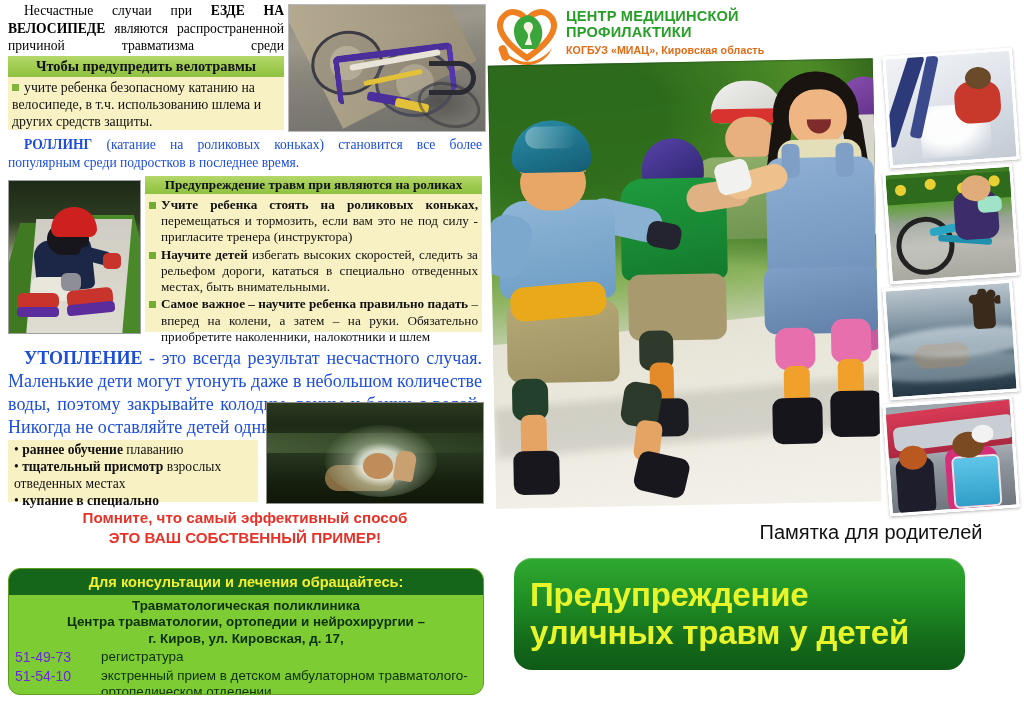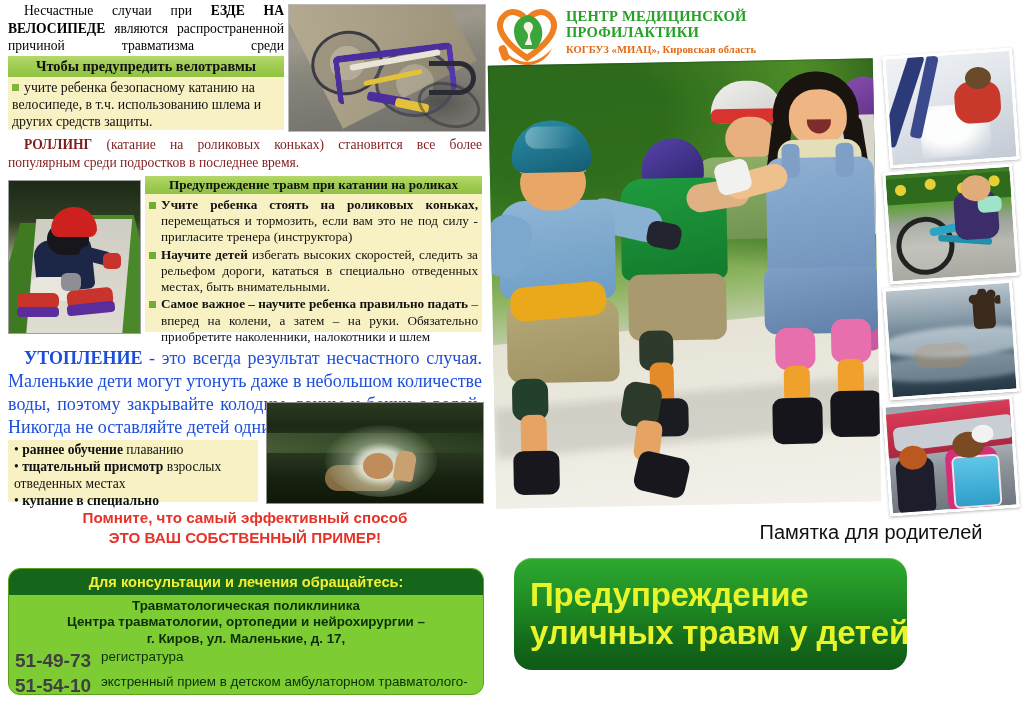--- a/index.html
+++ b/index.html
@@ -88,21 +88,21 @@
     line-height:21px;font-size:14.4px;
   }
   #bike-tip-body{
     position:absolute;left:8px;top:77px;width:276px;height:53px;
     font-size:13.8px;line-height:1.25;padding:2px 4px 0 4px;box-sizing:border-box;
   }
   .bullet-sq{display:inline-block;width:7px;height:7px;background:#7fb63b;margin-right:5px;vertical-align:1px;}
 
   .rolling-para{
     position:absolute;left:8px;top:136px;width:474px;
-    font-size:13.6px;line-height:1.30;text-align:justify;color:#7f1d1d;text-indent:16px;
+    font-size:13.6px;line-height:1.30;text-align:justify;color:#1d4ed8;text-indent:16px;
   }
   .rolling-para b{font-weight:bold;}
 
   .roller-photo{
     position:absolute;left:8px;top:180px;width:131px;height:152px;
     background:linear-gradient(180deg,#1d2a17 0%,#2d3d22 26%,#6d7c55 42%,#c9c6bb 58%,#d6d3c8 100%);
     overflow:hidden;border:1px solid #9f9f9f;
   }
   .roller-photo .grass-l{position:absolute;left:-6px;top:42px;width:46px;height:120px;background:#3f7a22;transform:skewX(-16deg);}
   .roller-photo .grass-r{position:absolute;right:-10px;top:34px;width:52px;height:130px;background:#49892a;transform:skewX(14deg);}
@@ -179,29 +179,29 @@
     background:#15661b;color:#f2ef32;font-weight:bold;
     font-family:"Liberation Sans", sans-serif;font-size:14.6px;
     border-radius:11px 11px 0 0;
   }
   .contact-body{
     font-family:"Liberation Sans", sans-serif;color:#0c2f08;
     font-size:13.4px;font-weight:bold;line-height:1.22;padding:3px 6px 0 6px;
   }
   .contact-body .c1{text-align:center;}
   .phone-row{display:flex;align-items:flex-start;margin-top:2px;}
-  .phone-num{width:86px;flex:0 0 86px;font-size:19px;font-weight:bold;color:#404040;}
+  .phone-num{width:86px;flex:0 0 86px;font-size:14px;font-weight:normal;color:#6d28d9;}
   .phone-desc{flex:1;font-weight:normal;font-size:13.4px;line-height:1.2;color:#0c2f08;}
 
   
   .right-panel{position:absolute;left:490px;top:0;width:534px;height:701px;}
 
   .logo-wrap{position:absolute;left:2px;top:4px;width:340px;height:64px;}
   .logo-mark{position:absolute;left:0;top:0;width:70px;height:62px;}
-  .logo-text{position:absolute;left:74px;top:4px;font-family:Liberation Serif, serif;}
+  .logo-text{position:absolute;left:74px;top:4px;font-family:Liberation Sans, sans-serif;}
   .logo-l1{color:#27a028;font-weight:bold;font-size:14.6px;line-height:1.12;letter-spacing:.2px;}
   .logo-l2{color:#27a028;font-weight:bold;font-size:14.6px;line-height:1.12;letter-spacing:.2px;}
   .logo-l3{color:#e06b16;font-weight:bold;font-size:10.6px;margin-top:3px;letter-spacing:.1px;}
 
   .hero-photo{
     position:absolute;left:2px;top:62px;width:385px;height:443px;
     overflow:hidden;
     transform:rotate(-1.1deg);
     background:linear-gradient(175deg,#123a12 0%,#2b6b1e 18%,#4d8d2a 34%,#8fb562 50%,#d9d9cc 64%,#efeee6 82%,#f7f6f0 100%);
   }
@@ -321,21 +321,21 @@
   .sp4 .bag{position:absolute;left:62px;top:54px;width:44px;height:48px;background:linear-gradient(180deg,#5fc6e8,#2f9ec9);border-radius:6px;border:2px solid #e8e8ea;}
   .sp4 .kid2h{position:absolute;left:64px;top:30px;width:32px;height:26px;background:#7a4a22;border-radius:50%;}
   .sp4 .bow{position:absolute;left:84px;top:24px;width:22px;height:18px;background:#f2f2f2;border-radius:50%;}
 
   .pamyatka{
     position:absolute;left:236px;top:521px;width:290px;
     font-family:"Liberation Sans", sans-serif;font-size:20px;color:#111;
     text-align:center;
   }
   .title-box{
-    position:absolute;left:24px;top:558px;width:393px;height:112px;
+    position:absolute;left:24px;top:558px;width:451px;height:112px;
     border-radius:18px;
     background:linear-gradient(180deg,#2faa2f 0%,#1f8c24 40%,#146a1a 75%,#0f5a16 100%);
     box-shadow:inset 0 1px 0 rgba(255,255,255,.25);
     display:flex;flex-direction:column;justify-content:center;align-items:flex-start;
     padding:0 16px;box-sizing:border-box;
   }
   .title-line{
     font-family:"Liberation Sans", sans-serif;
     color:#e8f52a;font-weight:bold;font-size:33px;line-height:1.14;
     letter-spacing:-.2px;white-space:nowrap;
@@ -385,21 +385,21 @@
       <div class="helmet"></div>
       <div class="arm"></div>
       <div class="hand"></div>
       <div class="knee"></div>
       <div class="skate1"></div>
       <div class="skate1w"></div>
       <div class="skate2"></div>
       <div class="skate2w"></div>
     </div>
 
-    <div class="green-bar" id="roller-tip-header">Предупреждение травм при катании на роликах</div>
+    <div class="green-bar" id="roller-tip-header">Предупреждение травм при являются на роликах</div>
 
     <div class="cream-box" id="roller-tip-body">
       <div class="tip">
         <span class="sq"></span>
         <b>Учите ребенка стоять на роликовых коньках,</b><span> перемещаться и тормозить, если  вам это не под силу -  пригласите тренера (инструктора)</span>
       </div>
       <div class="tip">
         <span class="sq"></span>
         <b>Научите детей</b><span> избегать высоких скоростей, следить за рельефом дороги, кататься в специально отведенных местах, быть внимательными.</span>
       </div>
@@ -432,21 +432,21 @@
     <div class="remember">
       <div>Помните, что самый эффективный способ</div>
       <div>ЭТО ВАШ СОБСТВЕННЫЙ ПРИМЕР!</div>
     </div>
 
     <div class="contact-box">
       <div class="contact-head">Для консультации и лечения обращайтесь:</div>
       <div class="contact-body">
         <div class="c1">Травматологическая поликлиника</div>
         <div class="c1">Центра травматологии, ортопедии и нейрохирургии  –</div>
-        <div class="c1">г. Киров, ул. Маленькие, д. 17,</div>
+        <div class="c1">г. Киров, ул. Кировская, д. 17,</div>
         <div class="phone-row">
           <div class="phone-num">51-49-73</div>
           <div class="phone-desc">регистратура</div>
         </div>
         <div class="phone-row">
           <div class="phone-num">51-54-10</div>
           <div class="phone-desc">экстренный прием в детском амбулаторном травматолого-ортопедическом отделении</div>
         </div>
       </div>
     </div>

